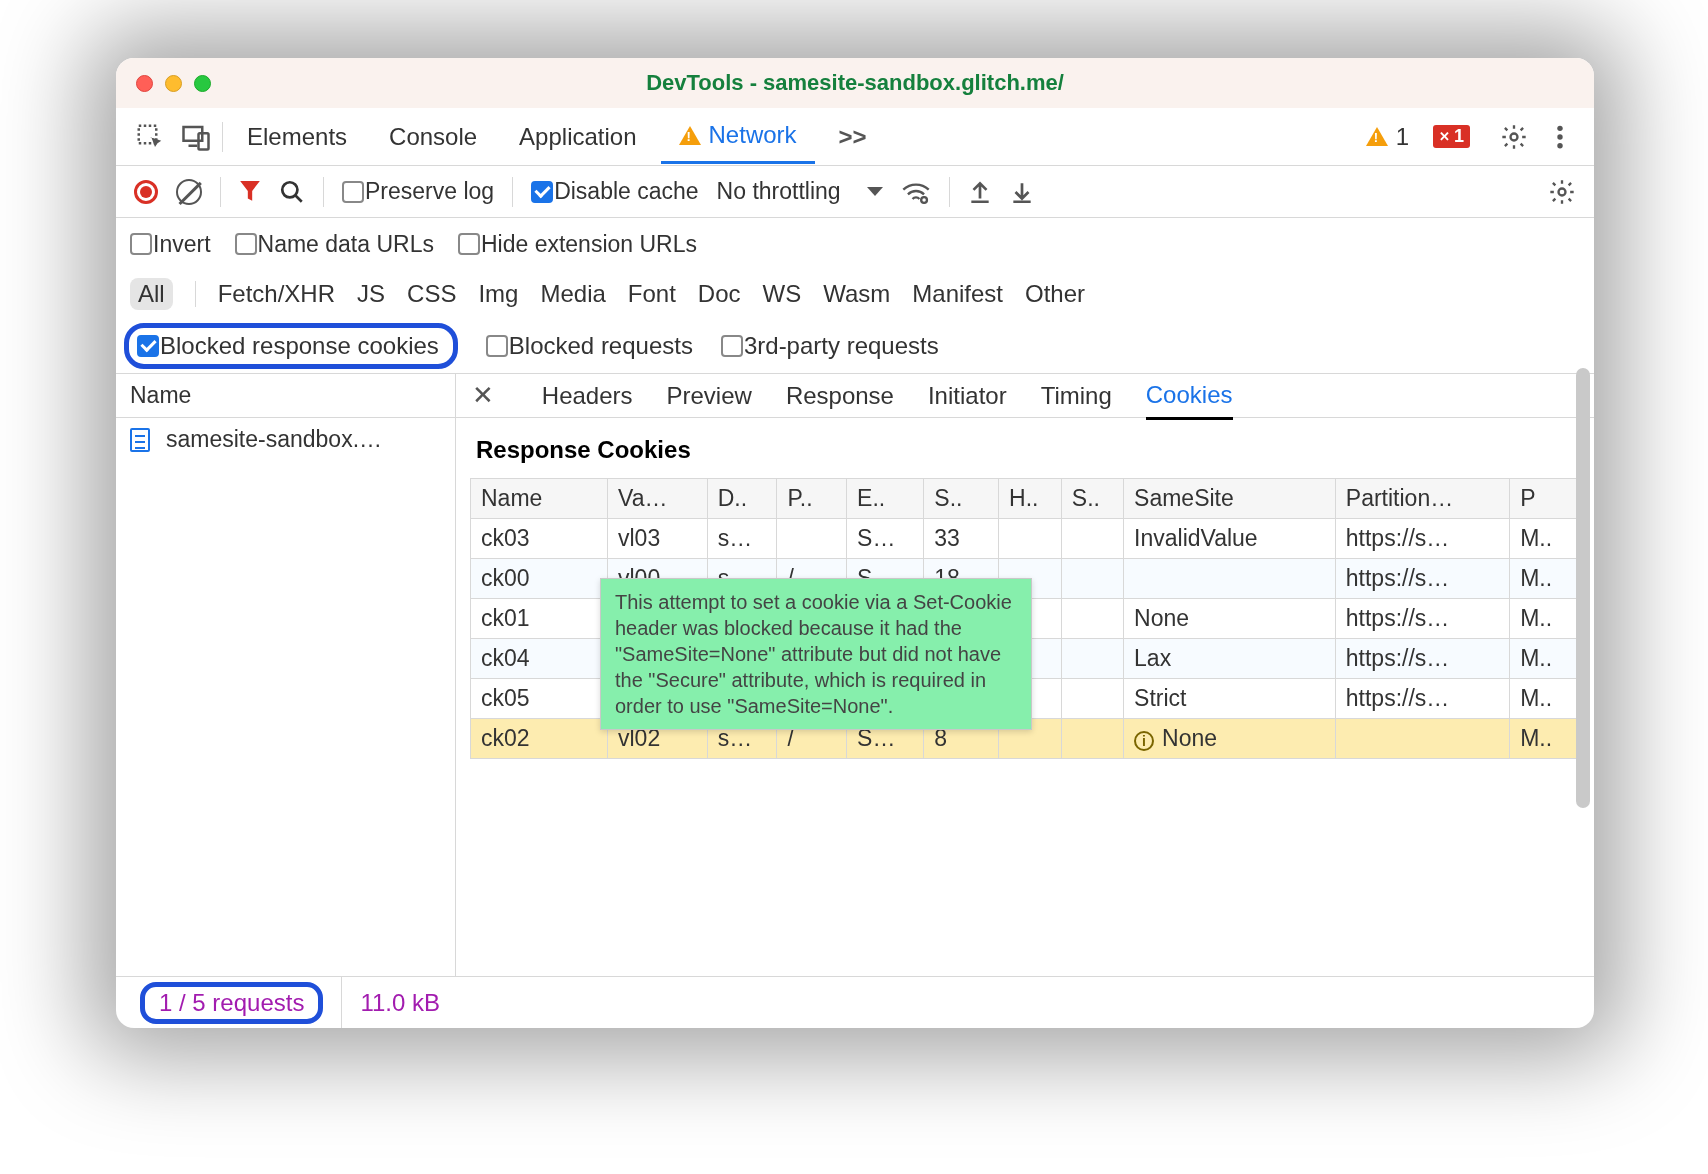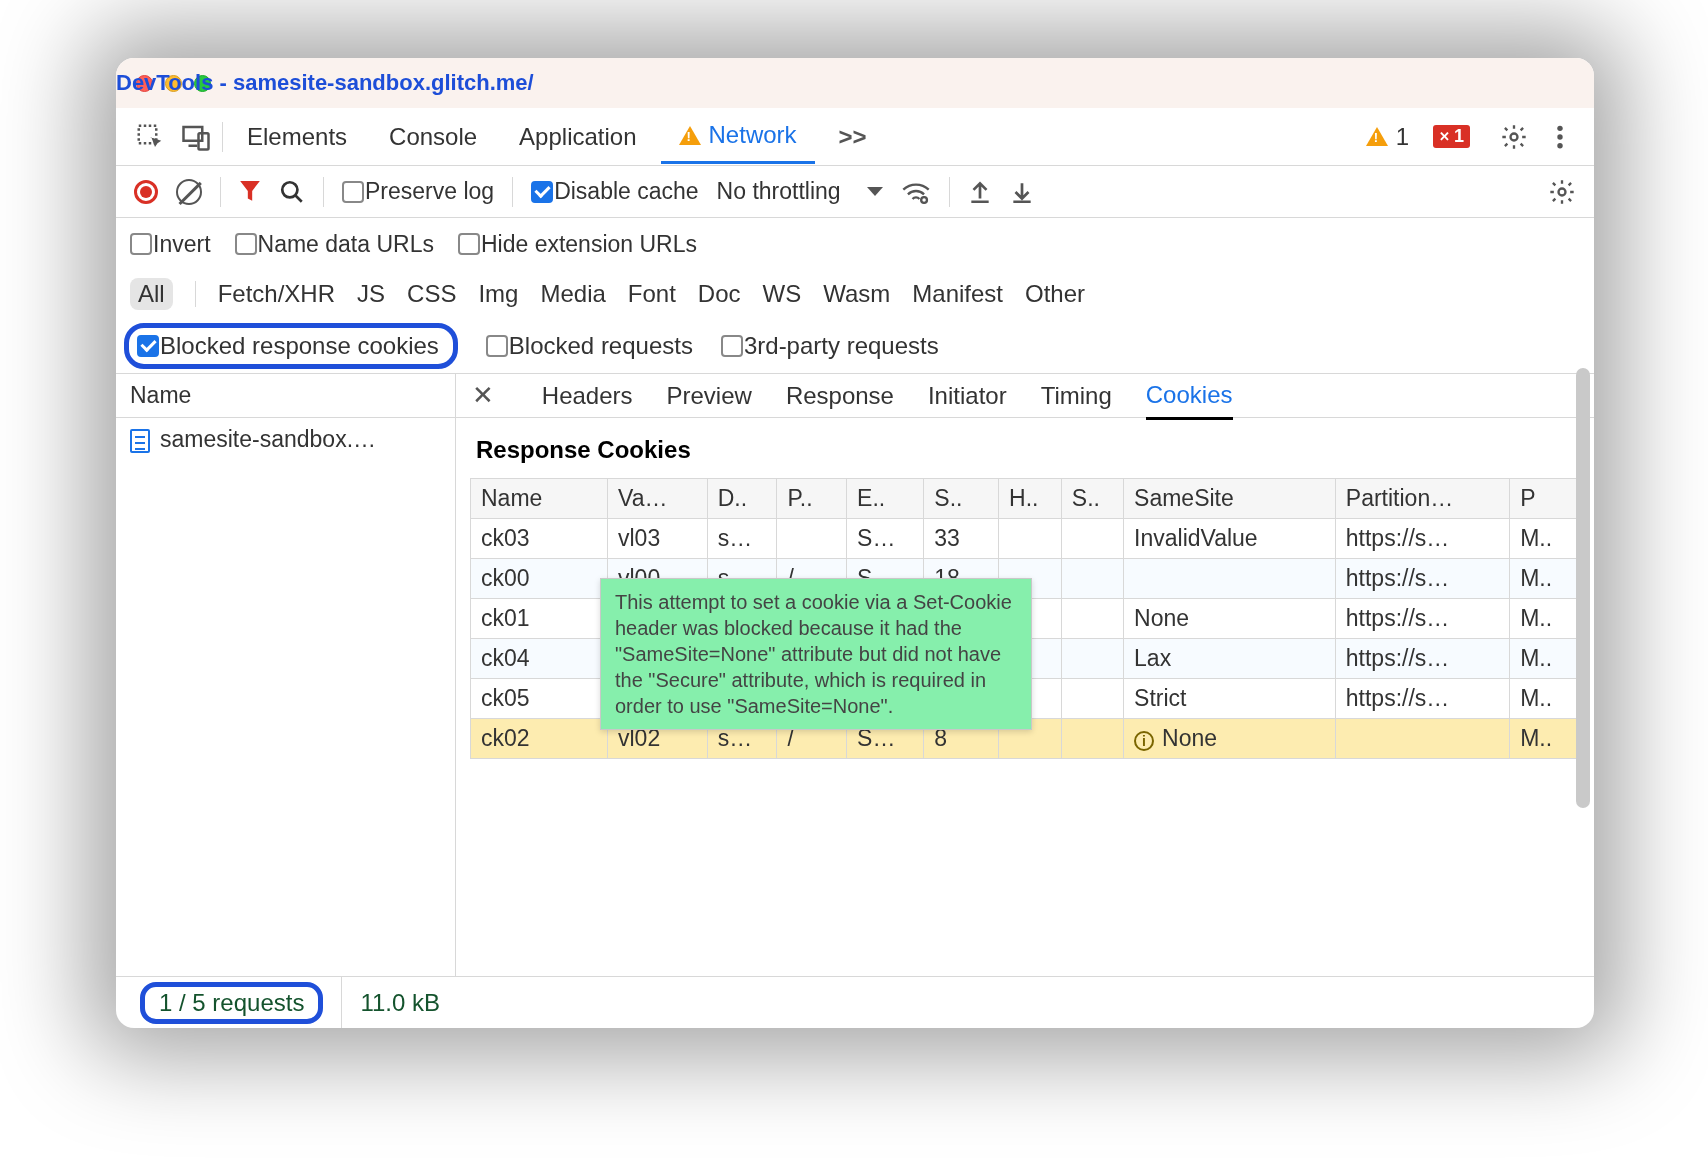--- a/index.html
+++ b/index.html
@@ -11,21 +11,21 @@
     box-shadow: 0 0 90px 30px rgba(0,0,0,0.35);
   }
 
   
   .titlebar { height: 50px; background: #faf2ee; border-radius: 18px 18px 0 0; display: flex; align-items: center; position: relative; }
   .traffic { display: flex; gap: 12px; margin-left: 20px; }
   .tl { width: 17px; height: 17px; border-radius: 50%; }
   .tl.red { background: #ff5f57; border: 1px solid #e0443e; }
   .tl.yellow { background: #febc2e; border: 1px solid #d89e22; }
   .tl.green { background: #28c840; border: 1px solid #1aab29; }
-  .title { position: absolute; left: 0; right: 0; font-size: 22px; font-weight: 600; color: #1d4ed8; }
+  .title { position: absolute; left: 0; right: 0; text-align: center; font-size: 22px; font-weight: 600; color: #15803d; }
 
   
   .tabstrip { height: 58px; border-bottom: 1px solid #d8d8d8; display: flex; align-items: center; padding: 0 14px; column-gap: 6px; font-size: 24px; color: #333; }
   .tab-icon { width: 40px; height: 40px; display:flex; align-items:center; justify-content:center; }
   .tab-label { padding: 0 18px; height: 100%; display: flex; align-items: center; cursor: default; }
   .tab-active { color: #1a73e8; border-bottom: 3px solid #1a73e8; height: 55px; font-weight: 500; gap:8px; }
   .spacer { flex: 1; }
   .badge-warn { color: #333; display:flex; align-items:center; gap:8px; font-weight:500; }
   .tri-warn { width:0; height:0; border-left:11px solid transparent; border-right:11px solid transparent; border-bottom:19px solid #f59e0b; position: relative; }
   .tri-warn::after { content:"!"; position:absolute; left:-3px; top:3px; font-size:13px; font-weight:700; color:#fff; }
@@ -56,21 +56,21 @@
   .typerow .vdiv { height: 26px; }
 
   
   .optrow { height: 56px; border-bottom:1px solid #d8d8d8; display:flex; align-items:center; padding: 0 14px; gap: 28px; font-size: 24px; color:#333; }
   .highlight-box { border: 5px solid #1f4fd9; border-radius: 20px; padding: 4px 14px 4px 8px; display:flex; align-items:center; gap:12px; margin-left:-6px; }
 
   
   .split { display:flex; height: calc(100% - 50px - 58px - 52px - 52px - 48px - 56px - 52px); }
   .leftpane { width: 340px; border-right:1px solid #d8d8d8; display:flex; flex-direction:column; }
   .leftpane .colhead { height: 44px; border-bottom:1px solid #d8d8d8; display:flex; align-items:center; padding: 0 14px; font-size:23px; color:#333; }
-  .req-item { display:flex; align-items:flex-end; gap:10px; padding: 8px 14px; font-size:23px; color:#333; }
+  .req-item { display:flex; align-items:center; gap:16px; padding: 8px 14px; font-size:23px; color:#333; }
   .doc-icon { width:20px; height:24px; border:2px solid #1a73e8; border-radius:2px; position:relative; }
   .doc-icon::before, .doc-icon::after { content:""; position:absolute; left:3px; right:3px; height:2px; background:#1a73e8; }
   .doc-icon::before { top:5px; } .doc-icon::after { top:11px; box-shadow: 0 6px 0 #1a73e8; }
 
   .rightpane { flex:1; display:flex; flex-direction:column; position: relative; }
   .detailtabs { height: 44px; border-bottom:1px solid #d8d8d8; display:flex; align-items:center; padding: 0 16px; gap: 34px; font-size:24px; color:#333; }
   .detailtabs .close-x { font-size:26px; color:#555; padding-right: 14px; cursor:default; }
   .dt-active { color:#1a73e8; border-bottom:3px solid #000000; padding-bottom:8px; margin-bottom:-10px; }
 
   .sectiontitle { font-size: 24px; font-weight:700; padding: 18px 20px 14px; }
@@ -80,21 +80,21 @@
   table.cookies th, table.cookies td { border:1px solid #d8d8d8; padding: 6px 10px; text-align:left; white-space:nowrap; overflow:hidden; text-overflow: ellipsis; }
   table.cookies th { background:#f6f6f6; font-weight:400; }
   table.cookies tr:nth-child(even) td { background:#f7fbff; }
   tr.hl td { background: #fdecb0 !important; }
   .info-circ { display:inline-flex; width:20px; height:20px; border:2px solid #7a6500; border-radius:50%; align-items:center; justify-content:center; font-size:14px; font-weight:700; color:#7a6500; margin-right:8px; }
 
   
   .tooltip { position:absolute; left: 144px; top: 204px; width: 432px; background:#86efac; border:1px solid #c8c8c8; padding: 10px 14px; font-size: 20px; color:#444; line-height:1.3; box-shadow: 0 2px 6px rgba(0,0,0,0.15); }
 
   
-  .statusbar { height:52px; border-top:1px solid #d8d8d8; display:flex; align-items:center; font-size:24px; color:#14532d; }
+  .statusbar { height:52px; border-top:1px solid #d8d8d8; display:flex; align-items:center; font-size:24px; color:#a21caf; }
   .statusbar .cell { padding: 0 18px; height:100%; display:flex; align-items:center; border-right:1px solid #d8d8d8; }
   .status-highlight { border:5px solid #1f4fd9; border-radius:16px; padding: 2px 14px; margin-left: 6px; }
 
   
   .fake-scrollbar { position:absolute; right:4px; top:310px; width:14px; height:440px; background:#c9c9c9; border-radius:8px; }
 
   
   svg { display:block; }
 </style>
 </head>

